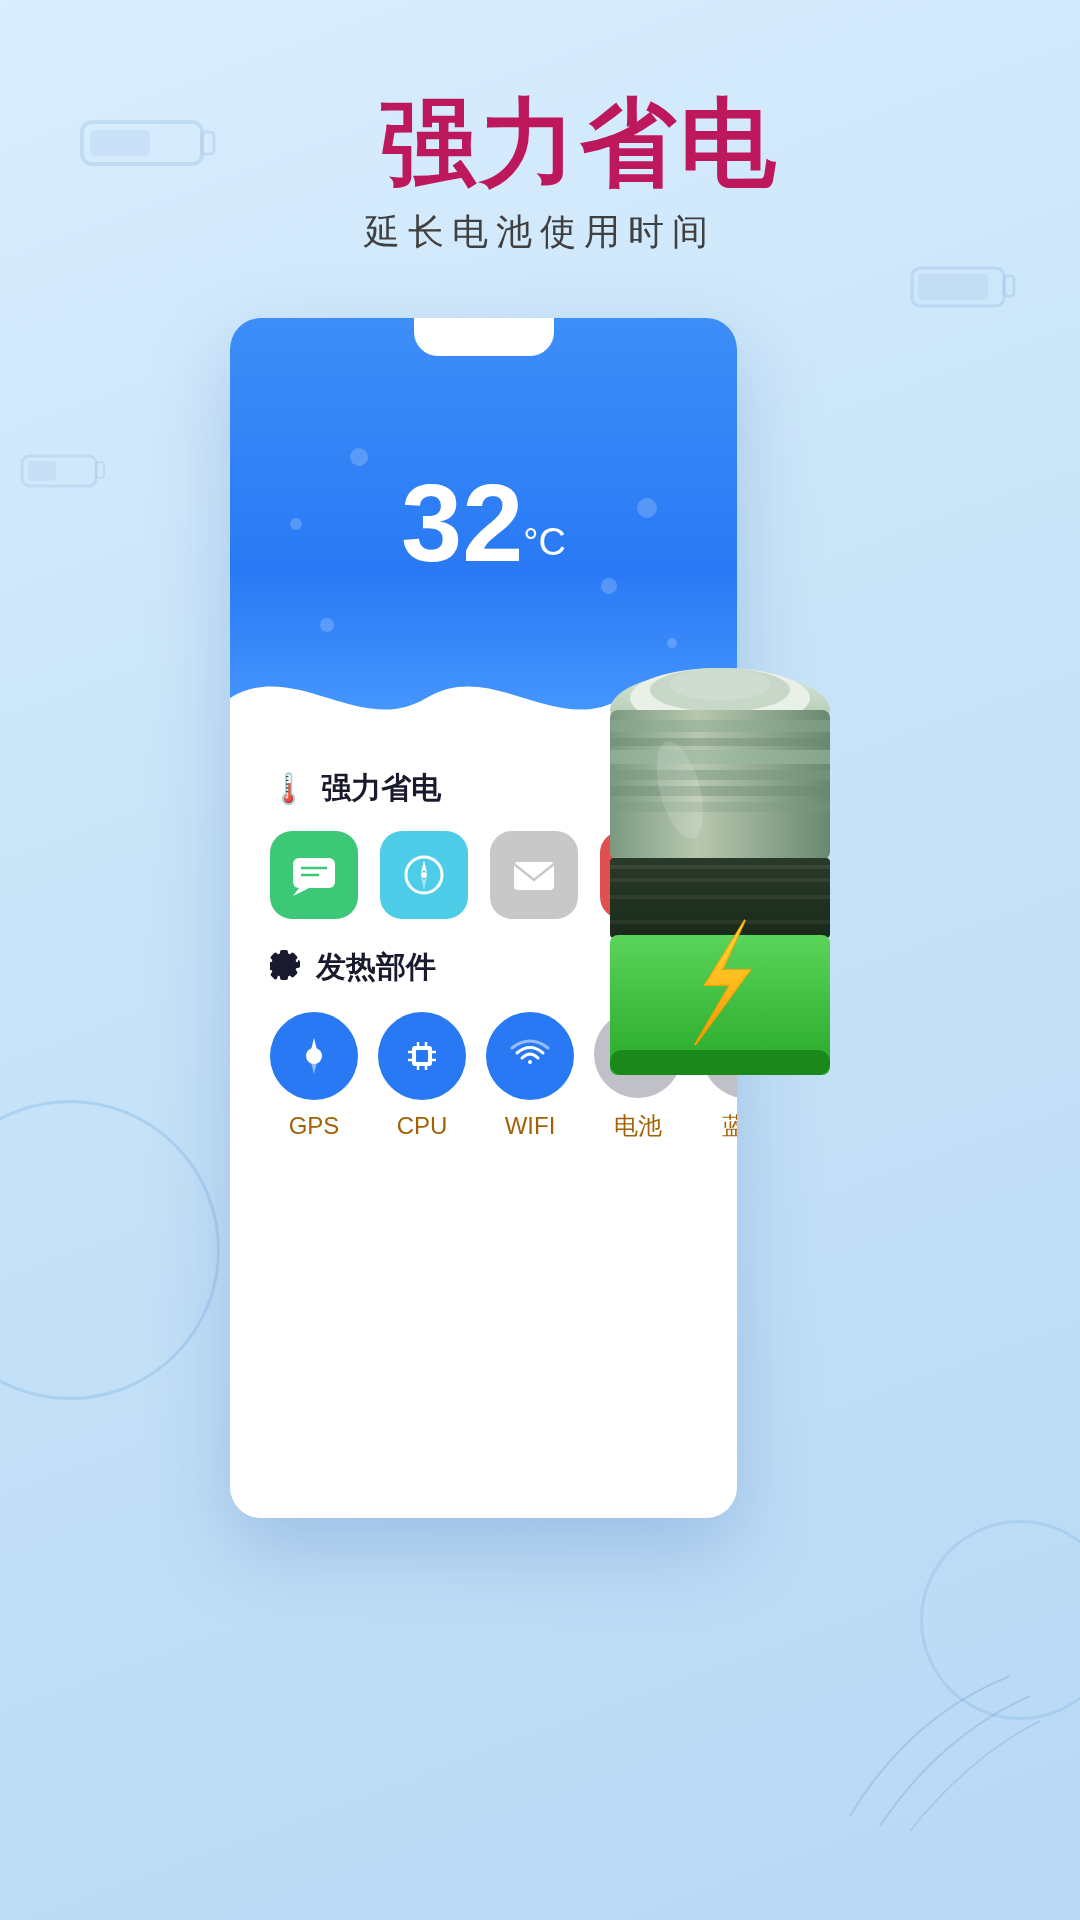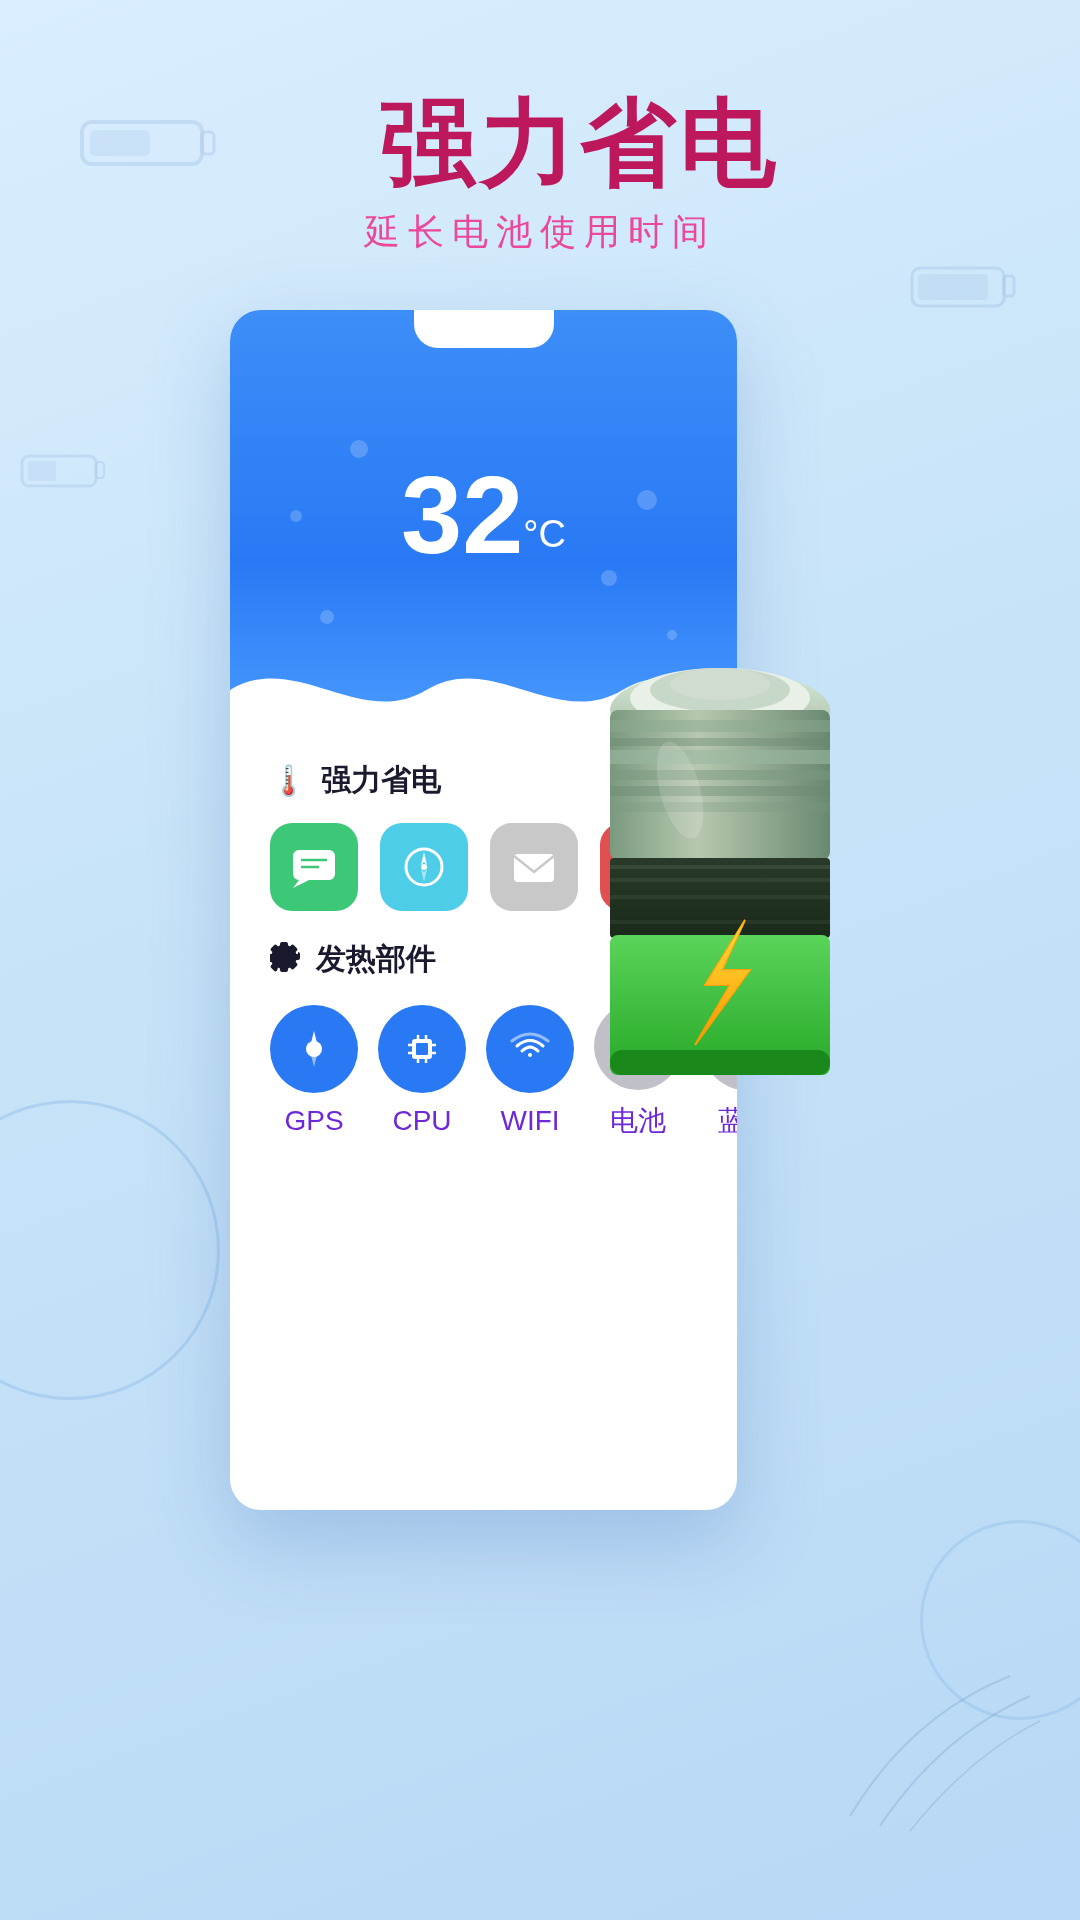--- a/index.html
+++ b/index.html
@@ -76,21 +76,21 @@
       font-size: 96px;
       font-weight: 900;
       color: #be185d;
       letter-spacing: 4px;
       line-height: 1.1;
       padding-left: 80px;
     }
 
     .header-subtitle {
       font-size: 36px;
-      color: #ec4899;
+      color: #404040;
       margin-top: 12px;
       letter-spacing: 8px;
       font-weight: 400;
     }
 
     
     .phone-container {
       position: absolute;
       top: 310px;
       left: 50%;
@@ -100,20 +100,21 @@
     }
 
     .phone-frame {
       width: 507px;
       height: 1200px;
       background: white;
       border-radius: 31px;
       box-shadow: 0 30px 80px rgba(50, 100, 180, 0.25);
       overflow: hidden;
       position: relative;
+      margin-top: 8px;
     }
 
     
     .phone-top {
       width: 100%;
       height: 420px;
       background: linear-gradient(180deg, #3d8ef8 0%, #2979f5 60%, #4a9bff 100%);
       position: relative;
       overflow: hidden;
     }
@@ -265,22 +266,22 @@
     .component-circle-blue { background: #2979f5; }
     .component-circle-gray { background: #c0c0c8; }
 
     .component-circle svg {
       width: 44px;
       height: 44px;
       fill: white;
     }
 
     .component-label {
-      font-size: 28px;
-      color: #6d28d9;
+      font-size: 24px;
+      color: #a16207;
       font-weight: 500;
     }
 
     
     .battery-3d {
       position: absolute;
       right: -60px;
       top: 320px;
       width: 380px;
       height: 480px;

